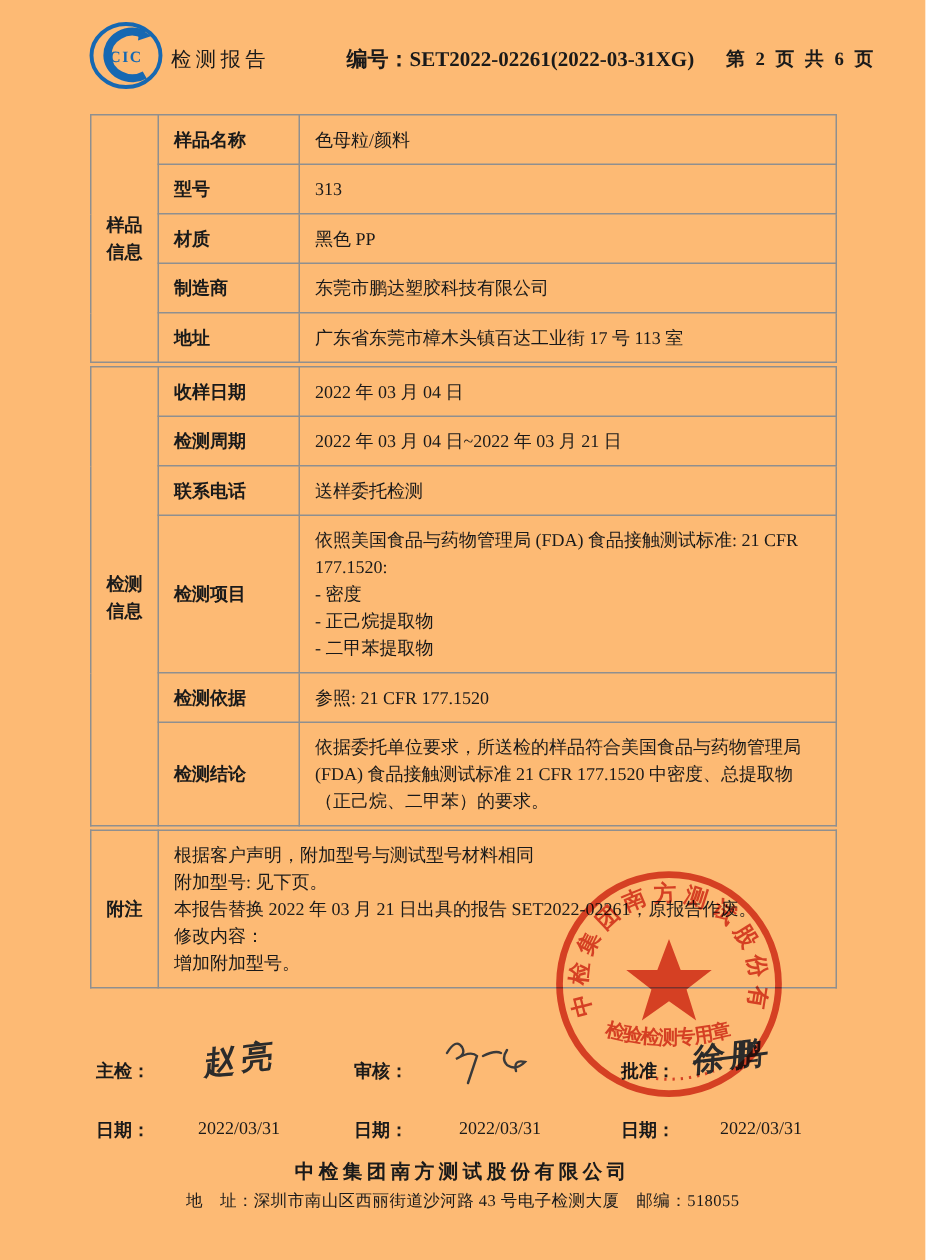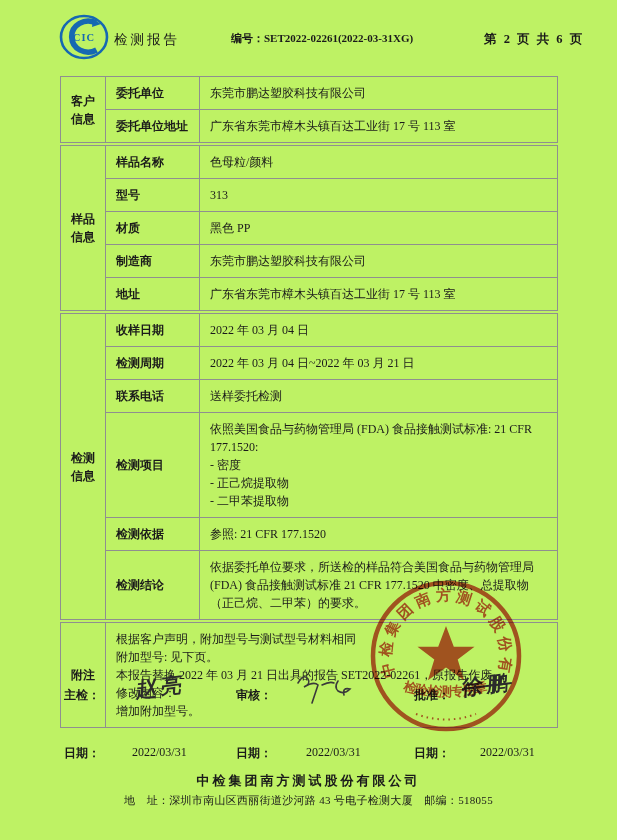--- a/index.html
+++ b/index.html
@@ -1,34 +1,34 @@
 <!DOCTYPE html>
 <html><head>
 <meta charset="utf-8">
 <style>
   * { margin: 0; padding: 0; box-sizing: border-box; }
   html, body { background: #ffffff; }
   .page {
     position: relative;
     width: 617px;
     height: 840px;
-    background: #bef264;
+    background: #fdba74;
     font-family: "Liberation Serif", "DejaVu Serif", serif;
     color: #1a1a1a;
     overflow: hidden;
   }
   
   .hdr-logo { position: absolute; left: 58px; top: 14px; }
   .hdr-title {
     position: absolute; left: 114px; top: 31px;
     font-size: 13.5px; font-weight: normal; letter-spacing: 3px;
   }
   .hdr-no {
     position: absolute; left: 231px; top: 31px;
-    font-size: 11px; font-weight: bold;
+    font-size: 14px; font-weight: bold;
   }
   .hdr-page {
     position: absolute; left: 462px; top: 31px;
     font-size: 12.5px; font-weight: bold; letter-spacing: 2px; margin-left: 22px;
   }
   
   .tbl-wrap { position: absolute; left: 60px; top: 76px; width: 497px; }
   table.sec {
     width: 497px; table-layout: fixed;
     border-collapse: collapse;
@@ -49,21 +49,21 @@
   td.tight { padding-top: 4px; padding-bottom: 4px; }
   .cell-line { line-height: 18px; }
   
   .stamp {
     position: absolute; left: 366px; top: 576px;
     width: 160px; height: 160px;
     opacity: 0.88; mix-blend-mode: multiply;
     pointer-events: none;
   }
   
-  .sig-area { position: absolute; left: 0; top: 679px; width: 617px; height: 70px; font-size: 12px; }
+  .sig-area { position: absolute; left: 0; top: 698px; width: 617px; height: 70px; font-size: 12px; }
   .sig-label { position: absolute; font-weight: bold; }
   .sig-name {
     position: absolute;
     font-size: 21px; font-weight: bold; color: #2b2b2b;
     transform: rotate(-7deg) skewX(-10deg);
     letter-spacing: 4px; white-space: nowrap;
   }
   .date-row { position: absolute; left: 0; top: 745px; width: 617px; font-size: 12px; }
   .date-label { position: absolute; font-weight: bold; }
   .date-val { position: absolute; }
@@ -85,39 +85,20 @@
       <path d="M 35 5 L 43 10 L 34 13 Z" fill="#1668b2"></path>
       <text x="26" y="27" text-anchor="middle" font-size="10.5" font-weight="bold" font-family="Liberation Serif, serif" fill="#1668b2" letter-spacing="1">CIC</text>
     </svg>
   </div>
   <div class="hdr-title">检测报告</div>
   <div class="hdr-no"><span>编号：</span><span>SET2022-02261(2022-03-31XG)</span></div>
   <div class="hdr-page">第 2 页 共 6 页</div>
 
   <div class="tbl-wrap">
 
-    <table class="sec">
-      <colgroup>
-          <col style="width:45px">
-          <col style="width:94px">
-          <col style="width:358px">
-        </colgroup>
-      <tbody>
-          <tr>
-        <td class="sect" rowspan="2">客户
-信息</td>
-        <td class="fld">委托单位</td>
-        <td class="val">东莞市鹏达塑胶科技有限公司</td>
-      </tr>
-      <tr>
-        <td class="fld">委托单位地址</td>
-        <td class="val">广东省东莞市樟木头镇百达工业街 17 号 113 室</td>
-      </tr>
-    </tbody>
-      </table>
 
     <table class="sec">
       <colgroup>
           <col style="width:45px">
           <col style="width:94px">
           <col style="width:358px">
         </colgroup>
       <tbody>
           <tr>
         <td class="sect" rowspan="5">样品

